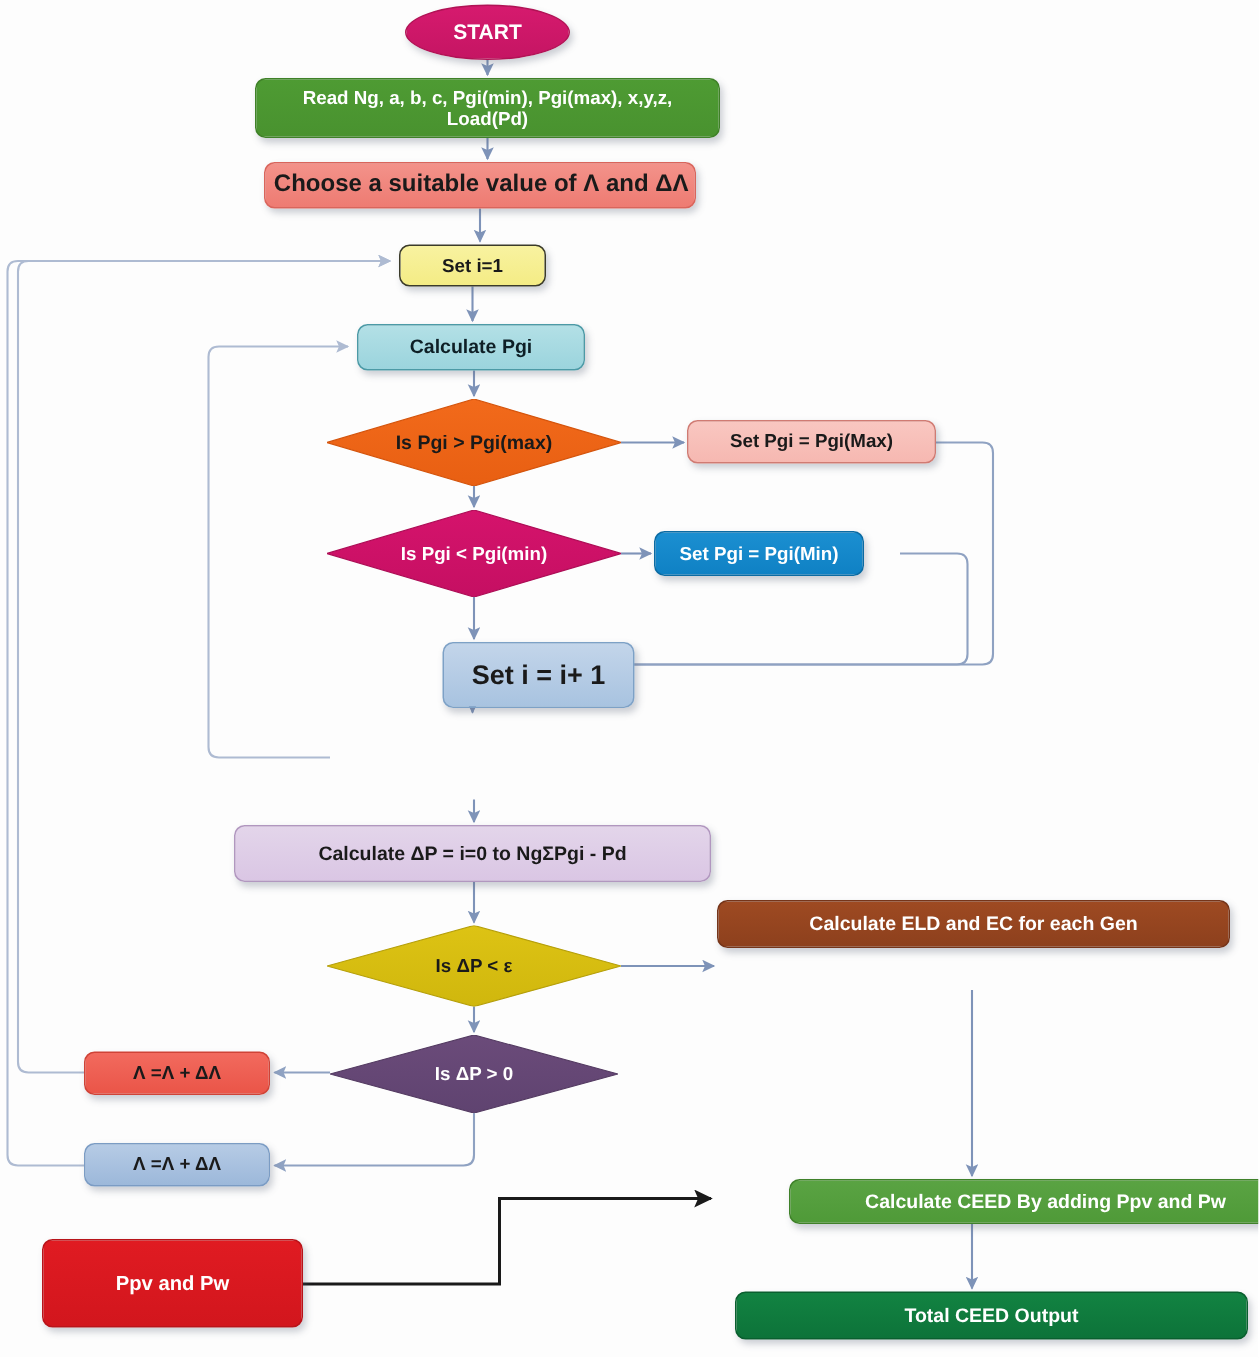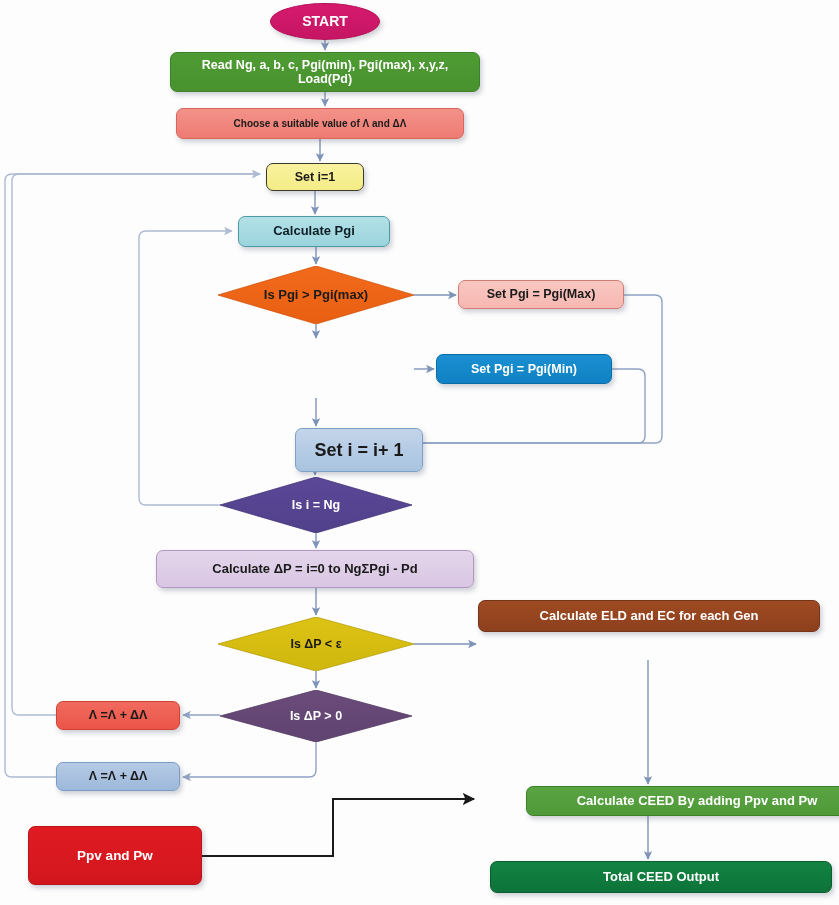--- a/index.html
+++ b/index.html
@@ -106,21 +106,21 @@
       <path d="M 648 660 L 648 784" fill="none" stroke="#7e93b8" stroke-width="1.4" stroke-linecap="butt" marker-end="url(#ah-0)"></path>
       <path d="M 202 856 L 333 856 L 333 799 L 474 799" fill="none" stroke="#1a1a1a" stroke-width="2" stroke-linecap="butt" marker-end="url(#ah-3)"></path>
       <path d="M 648 816 L 648 859" fill="none" stroke="#7e93b8" stroke-width="1.4" stroke-linecap="butt" marker-end="url(#ah-0)"></path>
     </svg>
 <div class="node shape-terminator" style="left: 270px; top: 3px; width: 110px; height: 37px; color: rgb(255, 255, 255); font-size: 14px; background: linear-gradient(rgb(214, 26, 110) 0%, rgb(197, 21, 99) 100%); border: 1px solid rgb(176, 19, 85); box-shadow: rgba(90, 100, 120, 0.3) 2px 3px 5px;">
       <span class="lbl">START</span>
     </div>
     <div class="node shape-process" style="left: 170px; top: 52px; width: 310px; height: 40px; color: rgb(255, 255, 255); font-size: 12.5px; background: linear-gradient(rgb(78, 155, 51) 0%, rgb(73, 146, 47) 100%); border: 1px solid rgb(63, 129, 40); box-shadow: rgba(90, 100, 120, 0.3) 2px 3px 5px;">
       <span class="lbl">Read Ng, a, b, c, Pgi(min), Pgi(max), x,y,z, Load(Pd)</span>
     </div>
-    <div class="node shape-process" style="left: 176px; top: 108px; width: 288px; height: 31px; color: rgb(26, 26, 26); font-size: 10px; background: linear-gradient(rgb(243, 146, 138) 0%, rgb(238, 123, 114) 100%); border: 1px solid rgb(217, 101, 92); box-shadow: rgba(90, 100, 120, 0.3) 2px 3px 5px;">
+    <div class="node shape-process" style="left: 176px; top: 108px; width: 288px; height: 31px; color: rgb(26, 26, 26); font-size: 16px; background: linear-gradient(rgb(243, 146, 138) 0%, rgb(238, 123, 114) 100%); border: 1px solid rgb(217, 101, 92); box-shadow: rgba(90, 100, 120, 0.3) 2px 3px 5px; text-align: right;">
       <span class="lbl">Choose a suitable value of Λ and ΔΛ</span>
     </div>
     <div class="node shape-process" style="left: 266px; top: 163px; width: 98px; height: 28px; color: rgb(26, 26, 26); font-size: 12.5px; background: linear-gradient(rgb(248, 242, 160) 0%, rgb(244, 236, 133) 100%); border: 1px solid rgb(59, 59, 42); box-shadow: rgba(90, 100, 120, 0.3) 2px 3px 5px;">
       <span class="lbl">Set i=1</span>
     </div>
     <div class="node shape-process" style="left: 238px; top: 216px; width: 152px; height: 31px; color: rgb(14, 31, 38); font-size: 13px; background: linear-gradient(rgb(179, 224, 230) 0%, rgb(155, 212, 221) 100%); border: 1px solid rgb(76, 154, 166); box-shadow: rgba(90, 100, 120, 0.3) 2px 3px 5px;">
       <span class="lbl">Calculate Pgi</span>
     </div>
     <div class="node shape-decision" style="left: 218px; top: 266px; width: 196px; height: 58px; color: rgb(26, 26, 26); font-size: 13px;">
       <svg class="dia" viewBox="0 0 196 58" preserveAspectRatio="none">
@@ -130,37 +130,37 @@
             <stop offset="100%" stop-color="#e85f12"></stop>
           </linearGradient>
         </defs>
         <polygon points="98,0 196,29 98,58 0,29" fill="url(#g5)" stroke="#d4540c" stroke-width="0.8"></polygon>
       </svg>
       <span class="lbl">Is Pgi &gt; Pgi(max)</span>
     </div>
     <div class="node shape-process" style="left: 458px; top: 280px; width: 166px; height: 29px; color: rgb(26, 26, 26); font-size: 12.5px; background: linear-gradient(rgb(249, 199, 193) 0%, rgb(246, 184, 177) 100%); border: 1px solid rgb(208, 123, 115); box-shadow: rgba(90, 100, 120, 0.3) 2px 3px 5px;">
       <span class="lbl">Set Pgi = Pgi(Max)</span>
     </div>
-    <div class="node shape-process" style="left: 436px; top: 354px; width: 176px; height: 30px; color: rgb(255, 255, 255); font-size: 12.5px; background: linear-gradient(rgb(27, 143, 209) 0%, rgb(15, 129, 196) 100%); border: 1px solid rgb(11, 107, 163); box-shadow: rgba(90, 100, 120, 0.3) 2px 3px 5px;">
+    <div class="node shape-decision" style="left: 218px; top: 340px; width: 196px; height: 58px; color: rgb(255, 255, 255); font-size: 12.5px;">
+      <svg class="dia" viewBox="0 0 196 58" preserveAspectRatio="none">
+        <defs>
+          <linearGradient id="g7" x1="0" y1="0" x2="0" y2="1">
+            <stop offset="0%" stop-color="#d5136c"></stop>
+            <stop offset="100%" stop-color="#c50f62"></stop>
+          </linearGradient>
+        </defs>
+        <polygon points="98,0 196,29 98,58 0,29" fill="url(#g7)" stroke="#ad0d56" stroke-width="0.8"></polygon>
+      </svg>
+      <span class="lbl">Is Pgi &lt; Pgi(min)</span>
+    </div>
+    <div class="node shape-process" style="left: 436px; top: 354px; width: 140px; height: 30px; color: rgb(255, 255, 255); font-size: 12.5px; background: linear-gradient(rgb(27, 143, 209) 0%, rgb(15, 129, 196) 100%); border: 1px solid rgb(11, 107, 163); box-shadow: rgba(90, 100, 120, 0.3) 2px 3px 5px;">
       <span class="lbl">Set Pgi = Pgi(Min)</span>
     </div>
     <div class="node shape-process" style="left: 251px; top: 428px; width: 128px; height: 44px; color: rgb(26, 26, 26); font-size: 18px; background: linear-gradient(rgb(195, 213, 234) 0%, rgb(168, 195, 224) 100%); border: 1px solid rgb(125, 161, 198); box-shadow: rgba(90, 100, 120, 0.3) 2px 3px 5px; margin-left: 44px;">
       <span class="lbl">Set i = i+ 1</span>
-    </div>
-    <div class="node shape-decision" style="left: 220px; top: 477px; width: 192px; height: 56px; color: rgb(255, 255, 255); font-size: 12.5px;">
-      <svg class="dia" viewBox="0 0 192 56" preserveAspectRatio="none">
-        <defs>
-          <linearGradient id="g10" x1="0" y1="0" x2="0" y2="1">
-            <stop offset="0%" stop-color="#5b4898"></stop>
-            <stop offset="100%" stop-color="#51408a"></stop>
-          </linearGradient>
-        </defs>
-        <polygon points="96,0 192,28 96,56 0,28" fill="url(#g10)" stroke="#453578" stroke-width="0.8"></polygon>
-      </svg>
-      <span class="lbl">Is i = Ng</span>
     </div>
     <div class="node shape-process" style="left: 156px; top: 550px; width: 318px; height: 38px; color: rgb(26, 26, 26); font-size: 13px; background: linear-gradient(rgb(227, 213, 234) 0%, rgb(218, 198, 228) 100%); border: 1px solid rgb(177, 151, 191); box-shadow: rgba(90, 100, 120, 0.3) 2px 3px 5px;">
       <span class="lbl">Calculate ΔP = i=0 to NgΣPgi - Pd</span>
     </div>
     <div class="node shape-decision" style="left: 218px; top: 617px; width: 196px; height: 54px; color: rgb(26, 26, 26); font-size: 12.5px;">
       <svg class="dia" viewBox="0 0 196 54" preserveAspectRatio="none">
         <defs>
           <linearGradient id="g12" x1="0" y1="0" x2="0" y2="1">
             <stop offset="0%" stop-color="#ddc314"></stop>
             <stop offset="100%" stop-color="#d0b70d"></stop>

